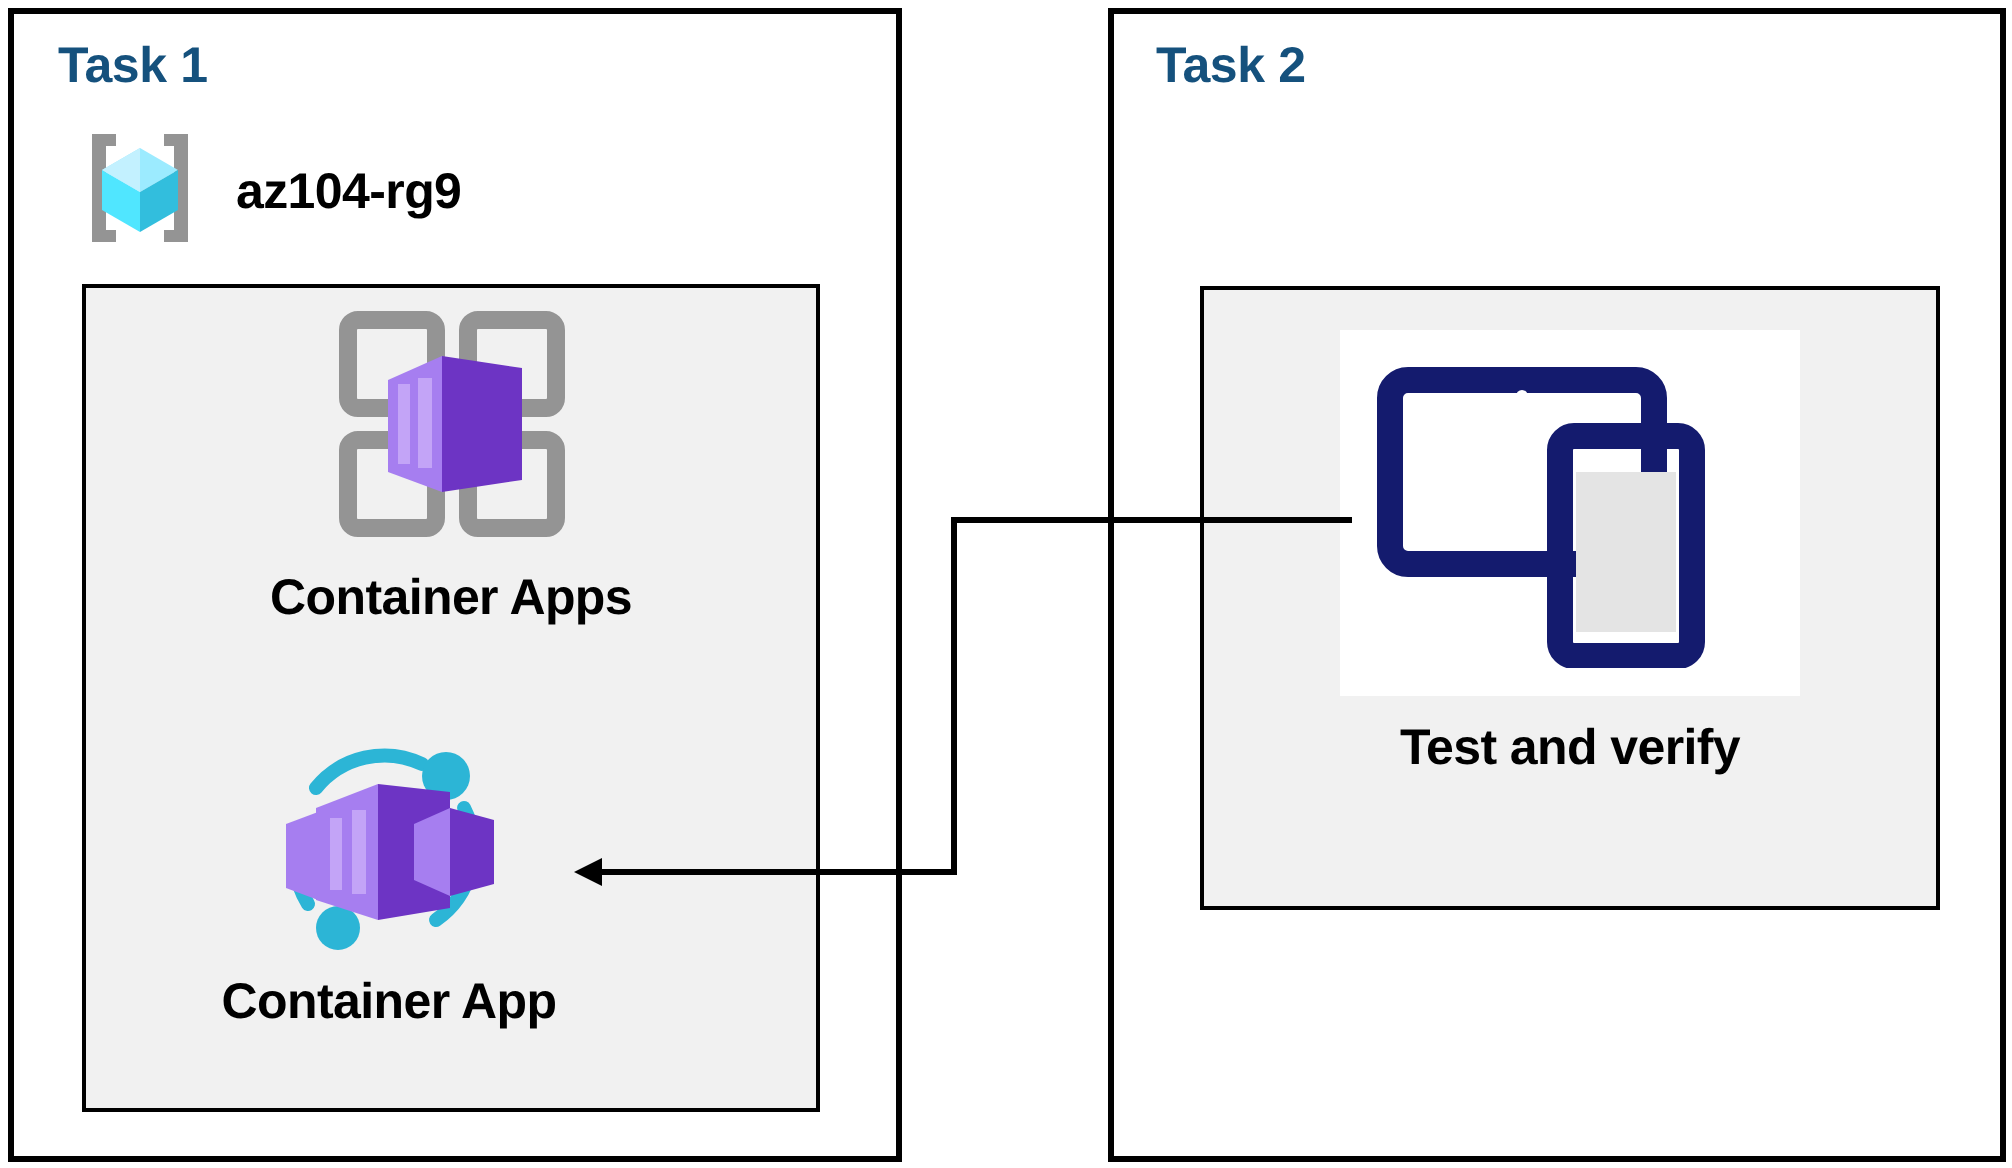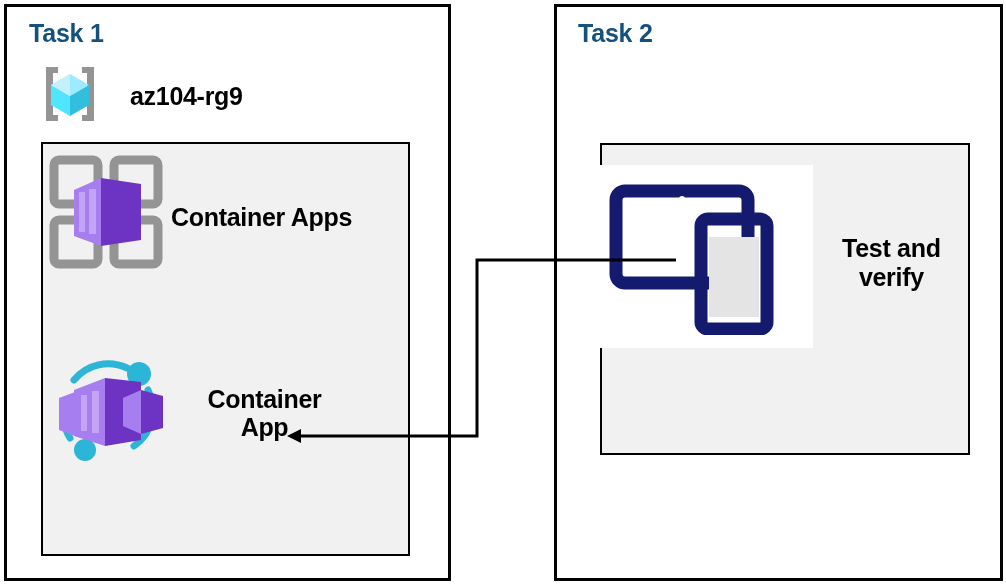--- a/index.html
+++ b/index.html
@@ -43,21 +43,20 @@
   #task2-title { left: 578px; top: 19px; }
 
   
   #rg-row {
     position: absolute;
     left: 36px;
     top: 62px;
     height: 68px;
     display: flex;
     align-items: center;
-    gap: 12px;
   }
   #rg-label {
     font-size: 25px;
     font-weight: bold;
     color: #000000;
     margin-left: 14px;
     letter-spacing: -0.3px;
     white-space: nowrap;
   }
 
@@ -68,25 +67,25 @@
     border: 2px solid #000000;
     box-sizing: border-box;
   }
   #task1-card { left: 41px;  top: 142px; width: 369px; height: 414px; }
   #task2-card { left: 600px; top: 143px; width: 370px; height: 312px; }
 
   
   .node {
     position: absolute;
     display: flex;
-    flex-direction: row;
+    flex-direction: column;
     align-items: center;
   }
   #node-cae { left: 41px; top: 150px; width: 369px; }
-  #node-ca  { left: 41px; top: 354px; width: 307px; }
+  #node-ca  { left: 41px; top: 368px; width: 307px; }
   #node-tv  { left: 600px; top: 165px; width: 370px; }
 
   .node-caption {
     font-size: 25px;
     font-weight: bold;
     color: #000000;
     text-align: center;
     line-height: 1.14;
     letter-spacing: -0.3px;
     margin-top: 4px;

